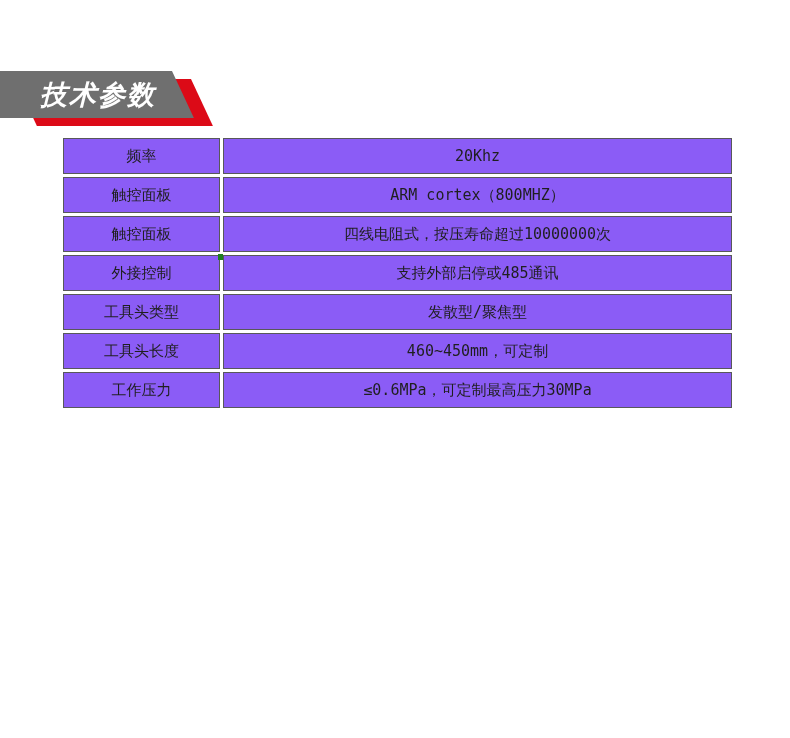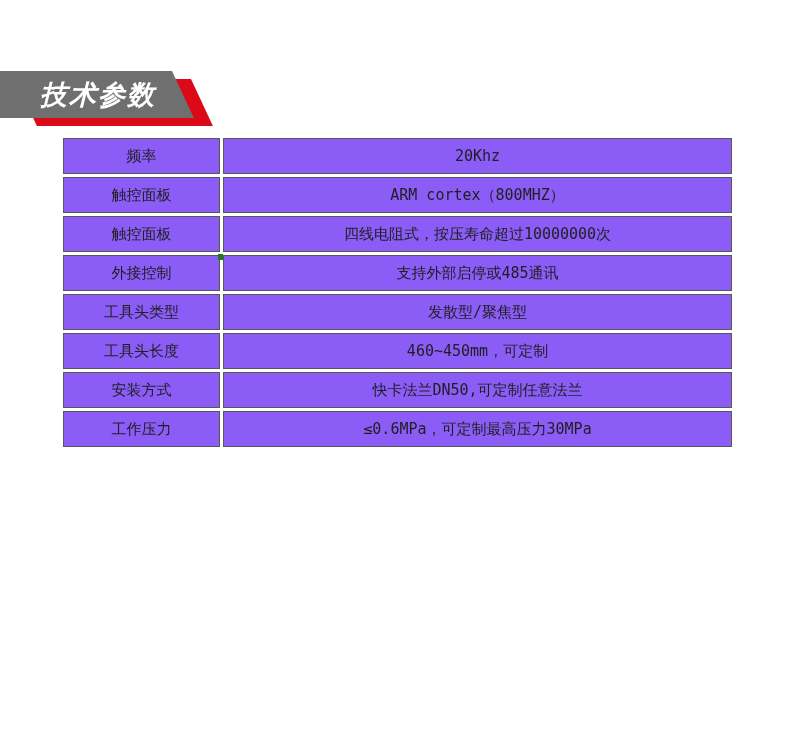--- a/index.html
+++ b/index.html
@@ -115,23 +115,19 @@
   </tr>
   <tr>
     <td>工具头类型</td>
     <td colspan="2">发散型/聚焦型</td>
   </tr>
   <tr>
     <td>工具头长度</td>
     <td colspan="2">460~450mm，可定制</td>
   </tr>
   <tr>
-    <td>安装方式</td>
-    <td colspan="2">快卡法兰DN50,可定制任意法兰</td>
-  </tr>
-  <tr>
     <td>工作压力</td>
     <td colspan="2">≤0.6MPa，可定制最高压力30MPa</td>
   </tr>
 </tbody>
   </table>
 
 <div class="note-marker"></div>
 
 </body></html>

